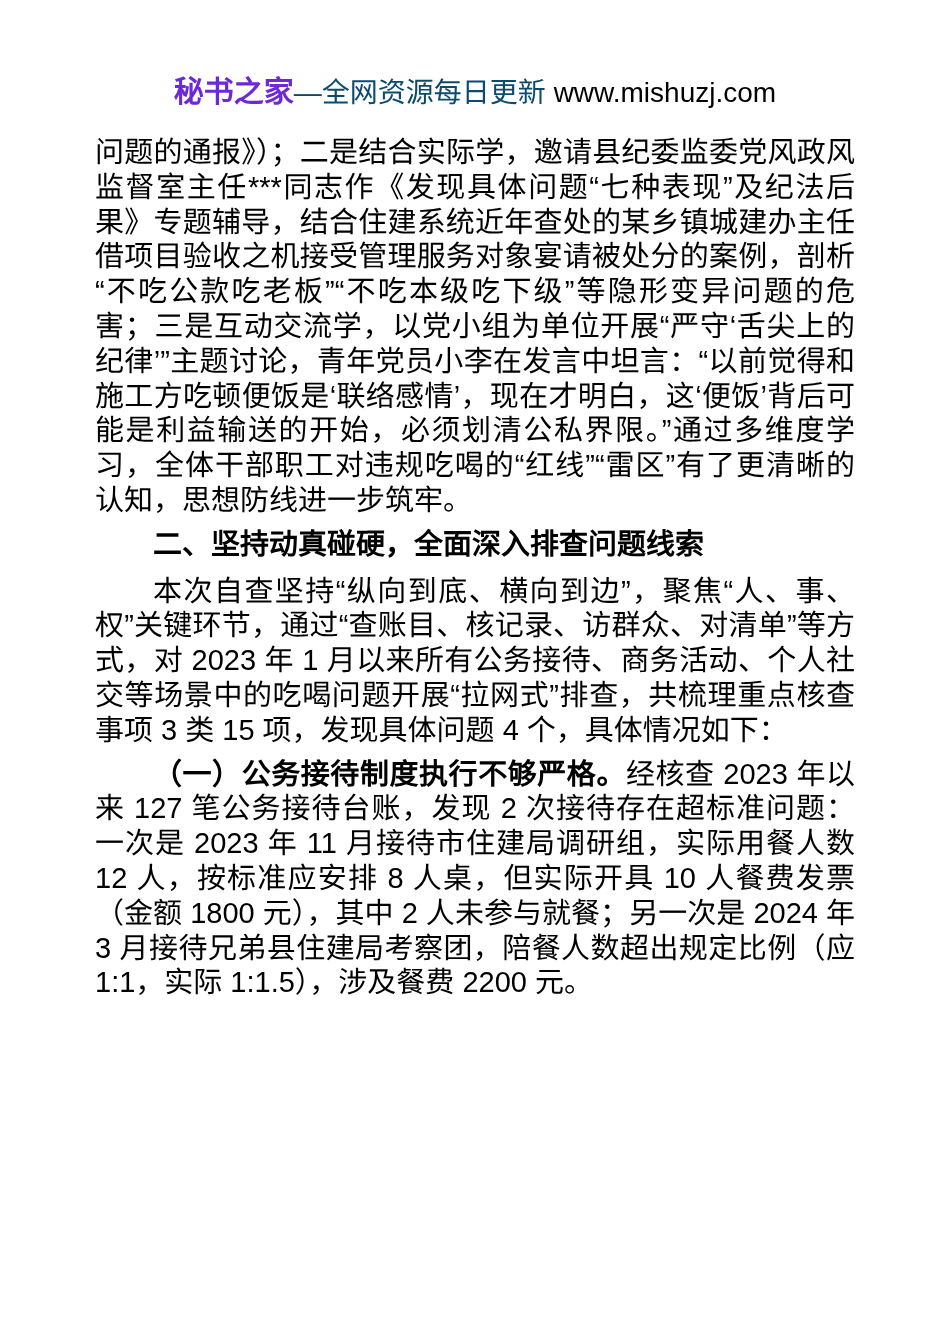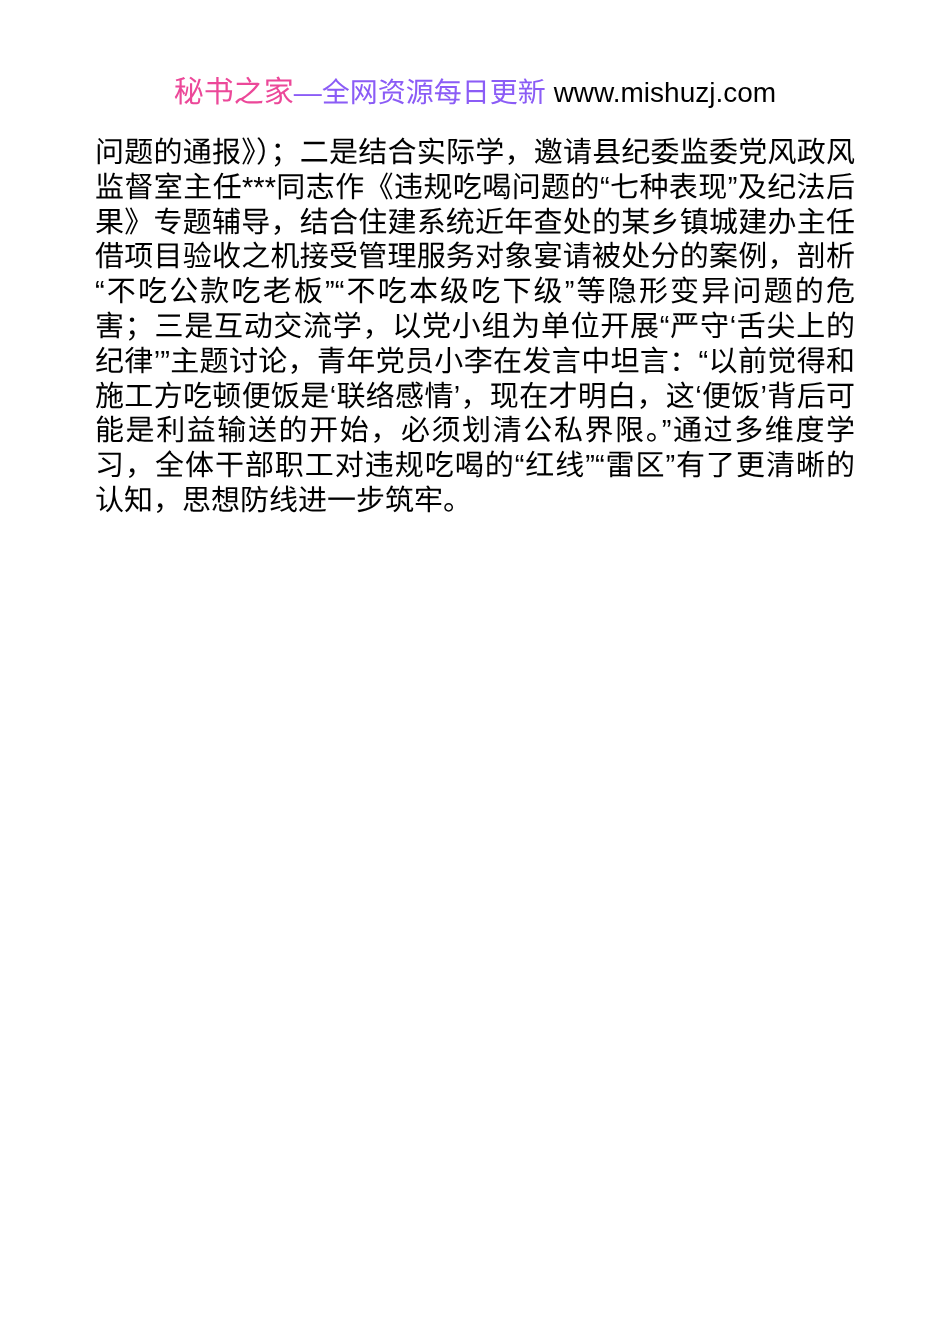--- a/index.html
+++ b/index.html
@@ -18,26 +18,26 @@
   }
   .site-header {
     padding-top: 72px;
     text-align: center;
     font-size: 28px;
     line-height: 40px;
     white-space: nowrap;
     color: #000000;
   }
   .site-header .brand {
-    color: #ec4899;
-    font-weight: normal;
+    color: #6d28d9;
+    font-weight: bold;
     font-size: 30px;
   }
   .site-header .tagline {
-    color: #8b5cf6;
+    color: #0c4a6e;
   }
   .site-header .url {
     color: #000000;
     text-decoration: none;
   }
   .doc-body {
     margin: 22px 95px 0 95px;
     width: 760px;
     font-size: 29px;
     line-height: 34.8px;
@@ -65,21 +65,24 @@
 <body>
 
 <div class="page">
 
   <div class="site-header">
     <span class="brand">秘书之家</span><span class="tagline">—全网资源每日更新 </span><a href="#" class="url">www.mishuzj.com</a>
   </div>
 
   <div class="doc-body">
 
-    <p><span>问题的通报》）；二是结合实际学，邀请县纪委监委党风政风监督室主任***同志作《违规吃喝问题的“七种表现”及纪法后果》专题辅导，结合住建系统近年查处的某乡镇城建办主任借项目验收之机接受管理服务对象宴请被处分的案例，剖析“不吃公款吃老板”“不吃本级吃下级”等隐形变异问题的危害；三是互动交流学，以党小组为单位开展“严守‘舌尖上的纪律’”主题讨论，青年党员小李在发言中坦言：“以前觉得和施工方吃顿便饭是‘联络感情’，现在才明白，这‘便饭’背后可能是利益输送的开始，必须划清公私界限。”通过多维度学习，全体干部职工对违规吃喝的“红线”“雷区”有了更清晰的认知，思想防线进一步筑牢。</span></p>
+    <p><span>问题的通报》）；二是结合实际学，邀请县纪委监委党风政风监督室主任***同志作《发现具体问题“七种表现”及纪法后果》专题辅导，结合住建系统近年查处的某乡镇城建办主任借项目验收之机接受管理服务对象宴请被处分的案例，剖析“不吃公款吃老板”“不吃本级吃下级”等隐形变异问题的危害；三是互动交流学，以党小组为单位开展“严守‘舌尖上的纪律’”主题讨论，青年党员小李在发言中坦言：“以前觉得和施工方吃顿便饭是‘联络感情’，现在才明白，这‘便饭’背后可能是利益输送的开始，必须划清公私界限。”通过多维度学习，全体干部职工对违规吃喝的“红线”“雷区”有了更清晰的认知，思想防线进一步筑牢。</span></p>
 
 
+    <p class="section-heading"><span>二、坚持动真碰硬，全面深入排查问题线索</span></p>
 
+    <p class="para-indent"><span>本次自查坚持“纵向到底、横向到边”，聚焦“人、事、权”关键环节，通过“查账目、核记录、访群众、对清单”等方式，对 2023 年 1 月以来所有公务接待、商务活动、个人社交等场景中的吃喝问题开展“拉网式”排查，共梳理重点核查事项 3 类 15 项，发现具体问题 4 个，具体情况如下：</span></p>
 
+    <p class="para-indent"><span class="lead-bold">（一）公务接待制度执行不够严格。</span><span>经核查 2023 年以来 127 笔公务接待台账，发现 2 次接待存在超标准问题：一次是 2023 年 11 月接待市住建局调研组，实际用餐人数 12 人，按标准应安排 8 人桌，但实际开具 10 人餐费发票（金额 1800 元），其中 2 人未参与就餐；另一次是 2024 年 3 月接待兄弟县住建局考察团，陪餐人数超出规定比例（应 1:1，实际 1:1.5），涉及餐费 2200 元。</span></p>
 
   </div>
 
 </div>
 
 </body></html>

